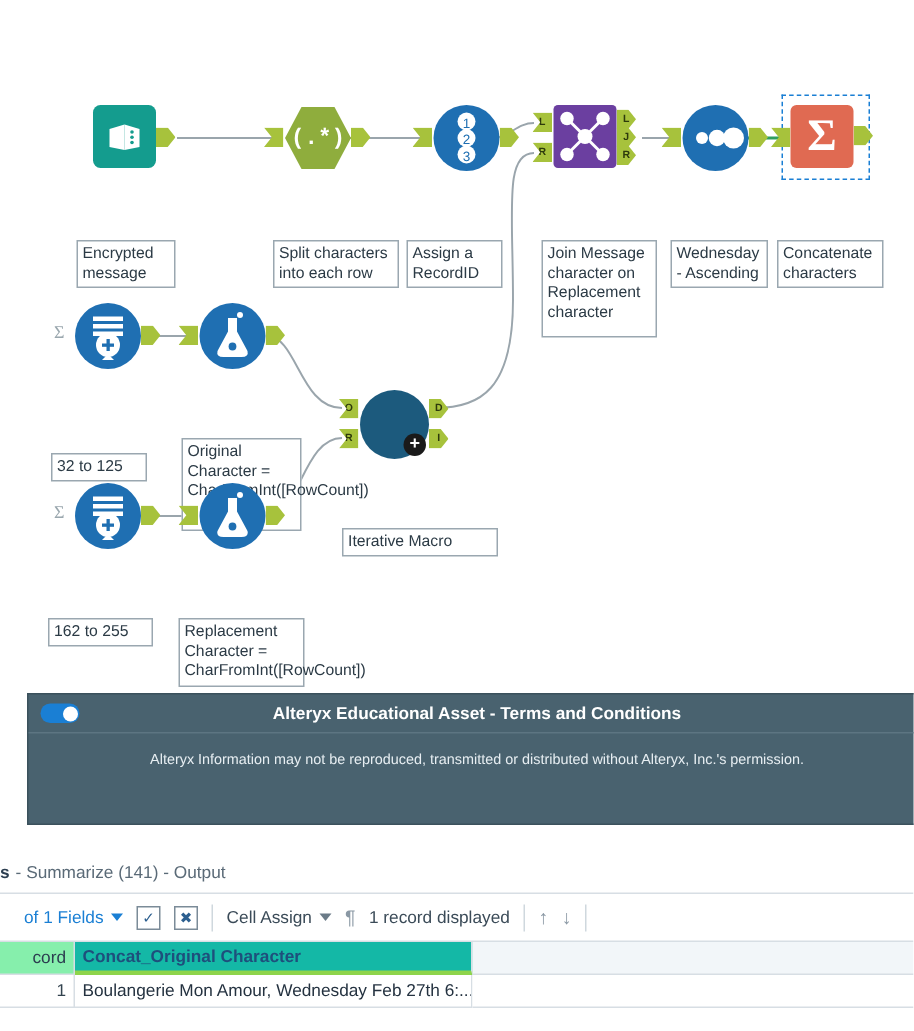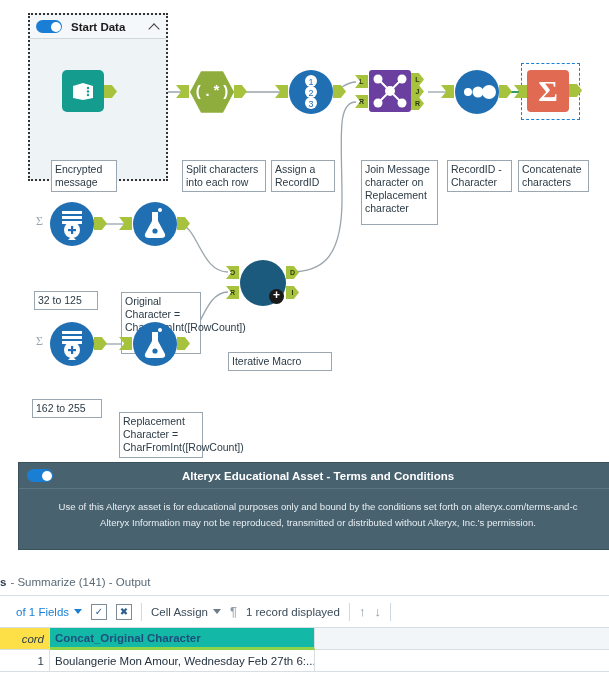--- a/index.html
+++ b/index.html
@@ -129,21 +129,21 @@
   .tb-sep { width:1px; height:18px; background:#cfd8de; }
   .arrowbtn { color:#8a98a4; font-size:13px; cursor:pointer; }
 
   #grid { width:609px; font-size:11.5px; }
   .grid-row { display:flex; height:22px; align-items:stretch; }
   .gc-num {
     width:50px; border-right:1px solid #d7dee4; border-bottom:1px solid #d7dee4;
     display:flex; align-items:center; justify-content:flex-end; padding-right:5px;
     color:#33434f; background:#fff;
   }
-  .gc-num.hdr { background:#fde047; color:#2c3e50;font-style:italic; }
+  .gc-num.hdr { background:#86efac; color:#2c3e50; }
   .gc-val {
     flex:1; border-right:1px solid #d7dee4; border-bottom:1px solid #d7dee4;
     display:flex; align-items:center; padding-left:5px; color:#243240; background:#fff;
     max-width:265px; overflow:hidden; white-space:nowrap;
   }
   .gc-val.hdr { background:#14b8a6; color:#1e4f7c; font-weight:bold; border-bottom:3px solid #8ed44b; }
   .grid-rest { flex:1; border-bottom:1px solid #d7dee4; background:#fff; }
   .grid-rest.hdr { background:#f2f6f9; }
 
   svg.wires { position:absolute; left:0; top:0; width:609px; height:460px; pointer-events:none; }
@@ -171,29 +171,20 @@
       <path d="M97,344 L129,344"></path>
 
       <path d="M178,344 C200,344 202,292 228,292"></path>
 
       <path d="M290,272 C320,272 342,260 342,200 C342,140 336,102 356,102"></path>
     </g>
 
     <path d="M497,92 L522,92" fill="none" stroke="#2f9e5e" stroke-width="2"></path>
   </svg>
 
-  <div class="group-box" style="left:28px; top:13px; width:140px; height:168px;">
-    <div class="group-head">
-      <div class="toggle">
-          <div class="knob"></div>
-        </div>
-      <div class="group-title">Start Data</div>
-      <div class="chevron"></div>
-    </div>
-  </div>
 
   <div class="node" style="left:62px; top:70px;">
     <div class="icon-wrap" style="width:42px;height:42px;">
       <div class="book">
         <svg width="26" height="24" viewBox="0 0 26 24">
           <path d="M13 4 L3 7 L3 19 L13 21 Z" fill="#ffffff"></path>
           <path d="M13 4 L23 7 L23 19 L13 21 Z" fill="#ffffff"></path>
           <circle cx="18" cy="9" r="1.2" fill="#149c8e"></circle>
           <circle cx="18" cy="12.5" r="1.2" fill="#149c8e"></circle>
           <circle cx="18" cy="16" r="1.2" fill="#149c8e"></circle>
@@ -265,21 +256,21 @@
         <svg width="44" height="44" viewBox="0 0 44 44">
           <circle cx="13" cy="22" r="4" fill="#fff"></circle>
           <circle cx="23" cy="22" r="5.5" fill="#fff"></circle>
           <circle cx="34" cy="22" r="7" fill="#fff"></circle>
         </svg>
       </div>
       <div class="port in" style="left:-14px; top:15px;"></div>
       <div class="port out" style="left:44px; top:15px;"></div>
     </div>
   </div>
-  <div class="label" style="left:447px; top:117px; width:65px;">RecordID - Character</div>
+  <div class="label" style="left:447px; top:117px; width:65px;">Wednesday - Ascending</div>
 
   <div class="sel-box" style="left:521px; top:63px; width:59px; height:57px;"></div>
   <div class="node" style="left:527px; top:70px;">
     <div class="icon-wrap" style="width:42px;height:42px;">
       <div class="summ">
           <span>Σ</span>
         </div>
       <div class="port in" style="left:-13px; top:15px;"></div>
       <div class="port out" style="left:42px; top:14px;"></div>
     </div>
@@ -296,21 +287,21 @@
           <rect x="12" y="19" width="20" height="3" fill="#fff"></rect>
           <circle cx="22" cy="28" r="8" fill="#fff"></circle>
           <rect x="21" y="24" width="2.2" height="8" fill="#1f6fb2"></rect>
           <rect x="18" y="27" width="8" height="2.2" fill="#1f6fb2"></rect>
           <path d="M22 34 L18 38 L26 38 Z" fill="#fff"></path>
         </svg>
       </div>
       <div class="port out" style="left:44px; top:15px;"></div>
     </div>
   </div>
-  <div class="label" style="left:34px; top:248px; width:64px;">32 to 125</div>
+  <div class="label" style="left:34px; top:259px; width:64px;">32 to 125</div>
 
   <div class="node" style="left:133px; top:202px;">
     <div class="icon-wrap">
       <div class="circ">
         <svg width="44" height="44" viewBox="0 0 44 44">
           <path d="M19 10 L19 19 L12 32 Q11 36 16 36 L28 36 Q33 36 32 32 L25 19 L25 10 Z" fill="#fff"></path>
           <circle cx="22" cy="29" r="2.6" fill="#1f6fb2"></circle>
           <circle cx="27" cy="8" r="2" fill="#fff"></circle>
         </svg>
       </div>
@@ -330,21 +321,21 @@
           <rect x="12" y="19" width="20" height="3" fill="#fff"></rect>
           <circle cx="22" cy="28" r="8" fill="#fff"></circle>
           <rect x="21" y="24" width="2.2" height="8" fill="#1f6fb2"></rect>
           <rect x="18" y="27" width="8" height="2.2" fill="#1f6fb2"></rect>
           <path d="M22 34 L18 38 L26 38 Z" fill="#fff"></path>
         </svg>
       </div>
       <div class="port out" style="left:44px; top:15px;"></div>
     </div>
   </div>
-  <div class="label" style="left:32px; top:356px; width:70px;">162 to 255</div>
+  <div class="label" style="left:32px; top:369px; width:70px;">162 to 255</div>
 
   <div class="node" style="left:133px; top:322px;">
     <div class="icon-wrap">
       <div class="circ">
         <svg width="44" height="44" viewBox="0 0 44 44">
           <path d="M19 10 L19 19 L12 32 Q11 36 16 36 L28 36 Q33 36 32 32 L25 19 L25 10 Z" fill="#fff"></path>
           <circle cx="22" cy="29" r="2.6" fill="#1f6fb2"></circle>
           <circle cx="27" cy="8" r="2" fill="#fff"></circle>
         </svg>
       </div>
@@ -369,21 +360,20 @@
 </div>
 
 <div id="tc">
   <div id="tc-head">
     <div class="toggle">
         <div class="knob"></div>
       </div>
     <div id="tc-title">Alteryx Educational Asset - Terms and Conditions</div>
   </div>
   <div id="tc-body">
-    <p>Use of this Alteryx asset is for educational purposes only and bound by the conditions set forth on alteryx.com/terms-and-c</p>
     <p>Alteryx Information may not be reproduced, transmitted or distributed without Alteryx, Inc.'s permission.</p>
   </div>
 </div>
 
 <div id="results">
 
   <div id="res-tab">
     <span class="tabname">s</span>
     <span style="margin-left:4px;">- Summarize (141) - Output</span>
   </div>

